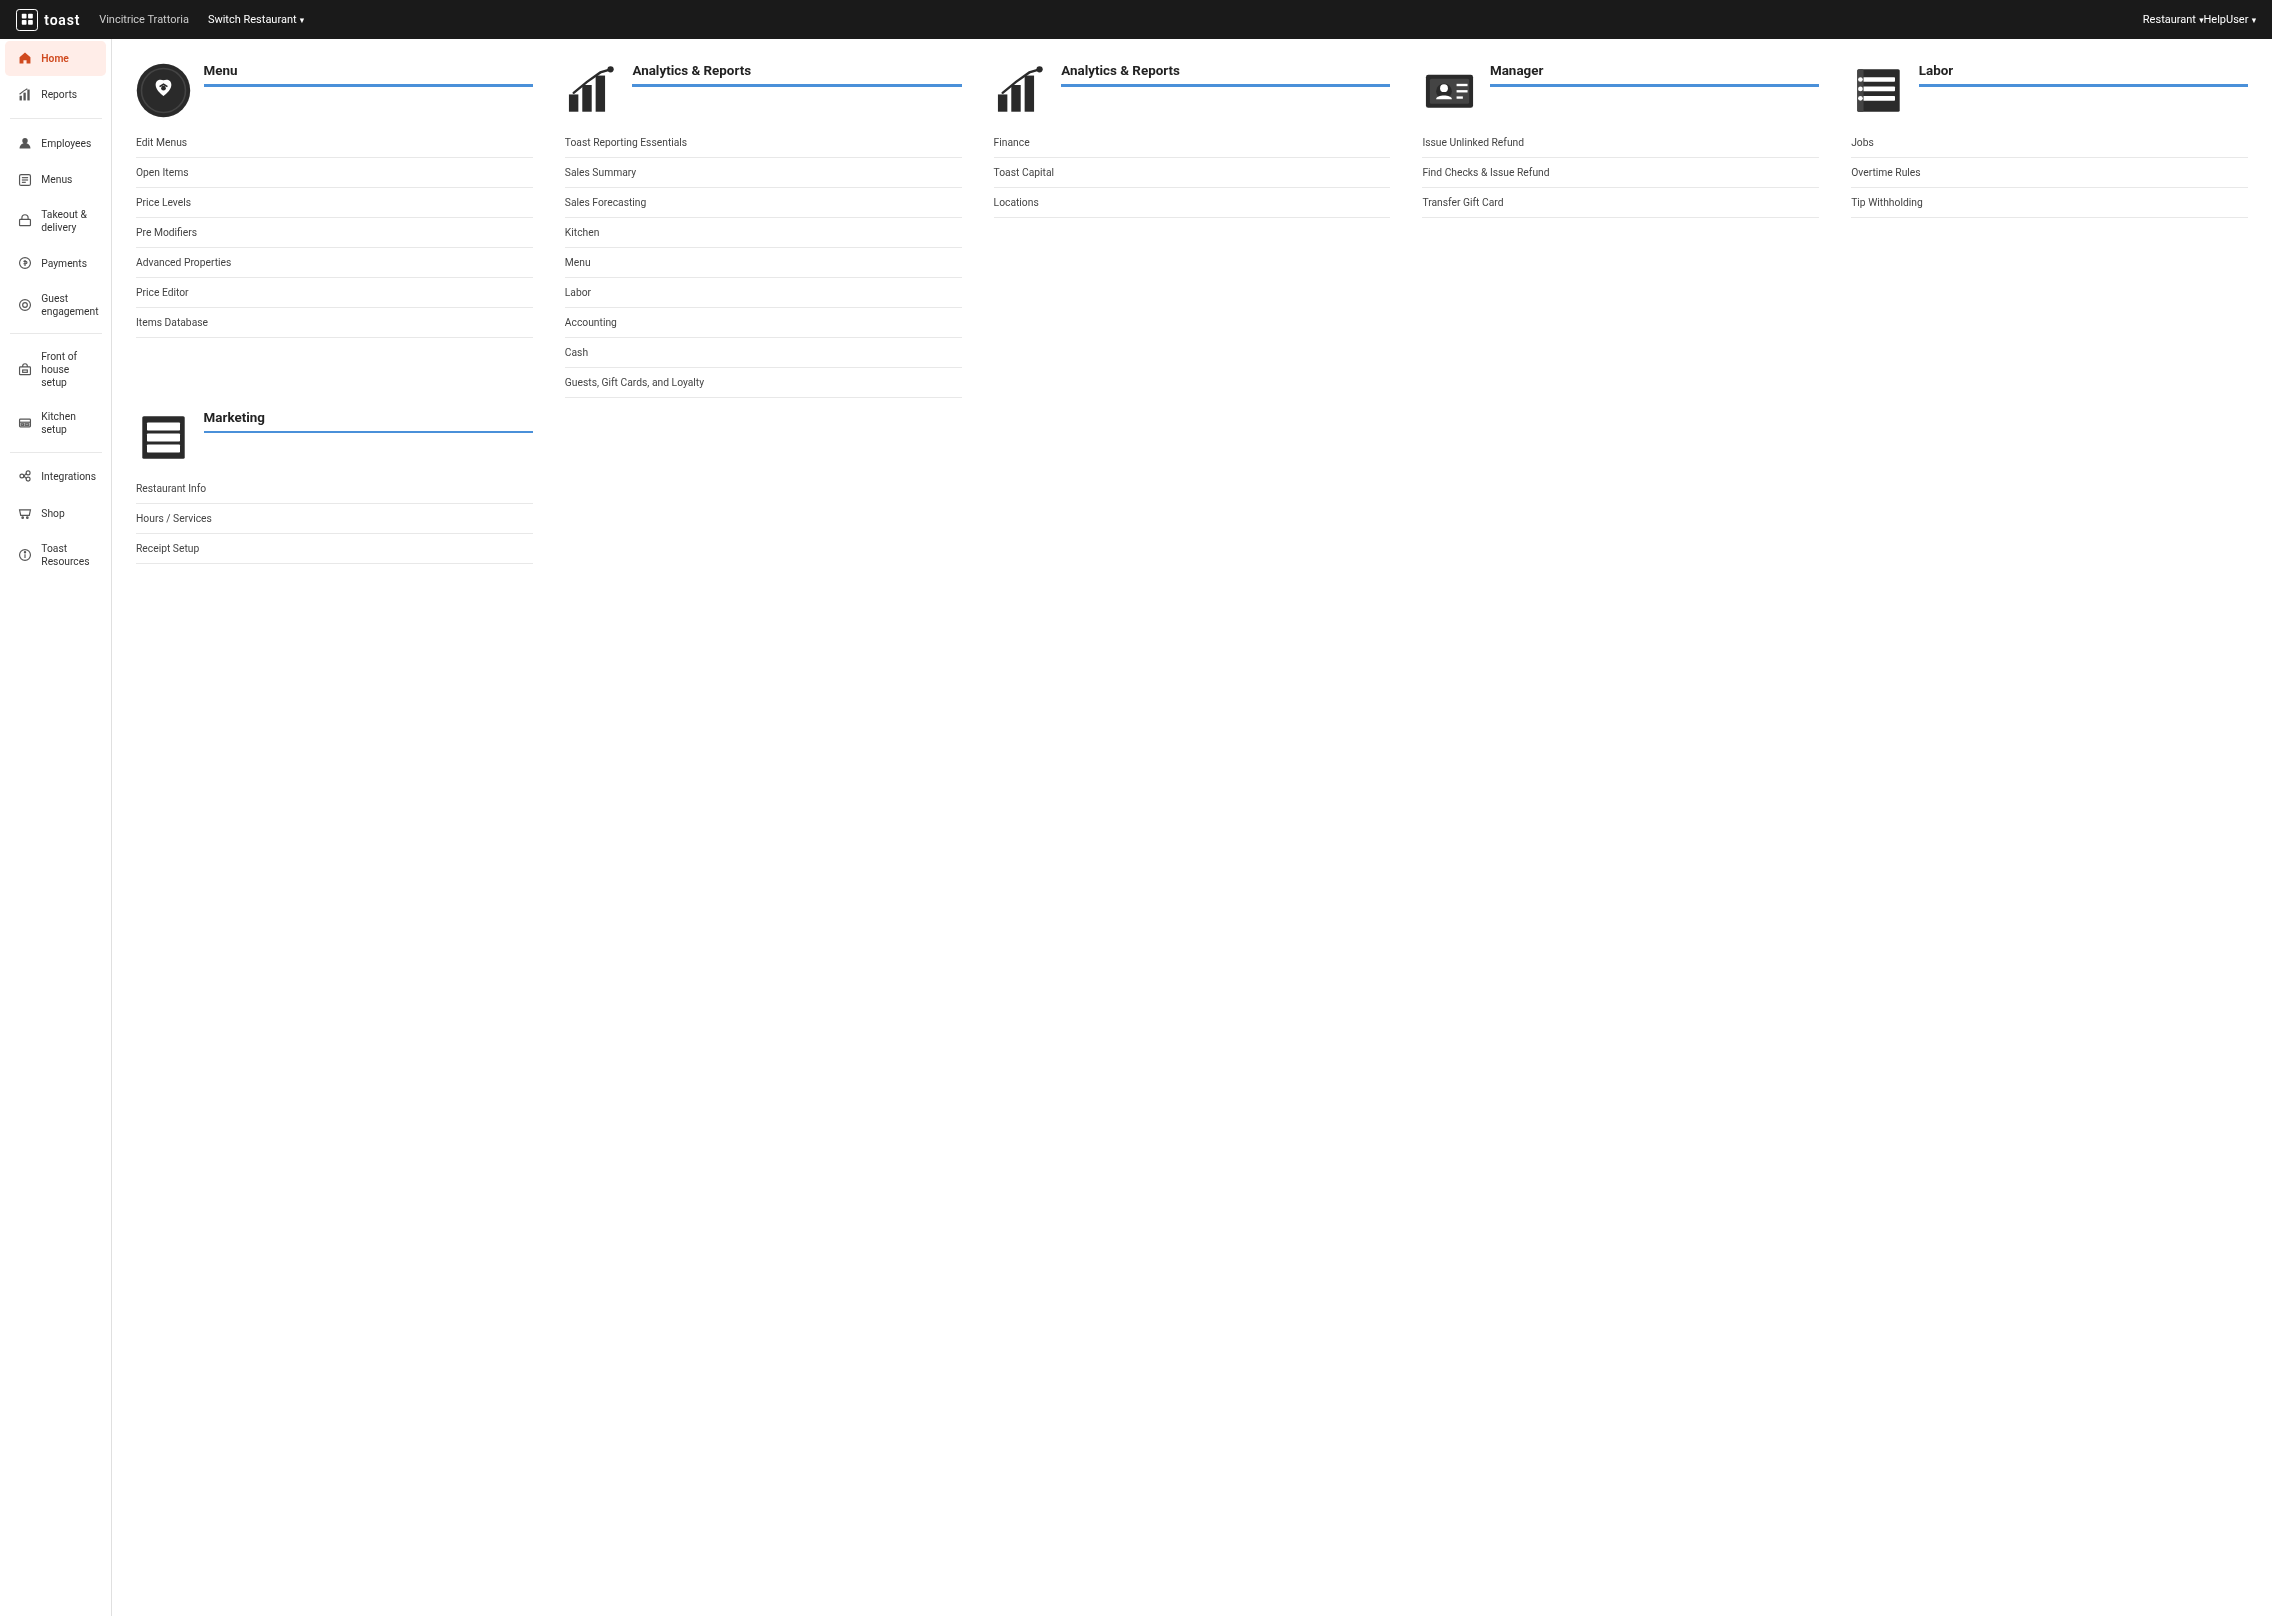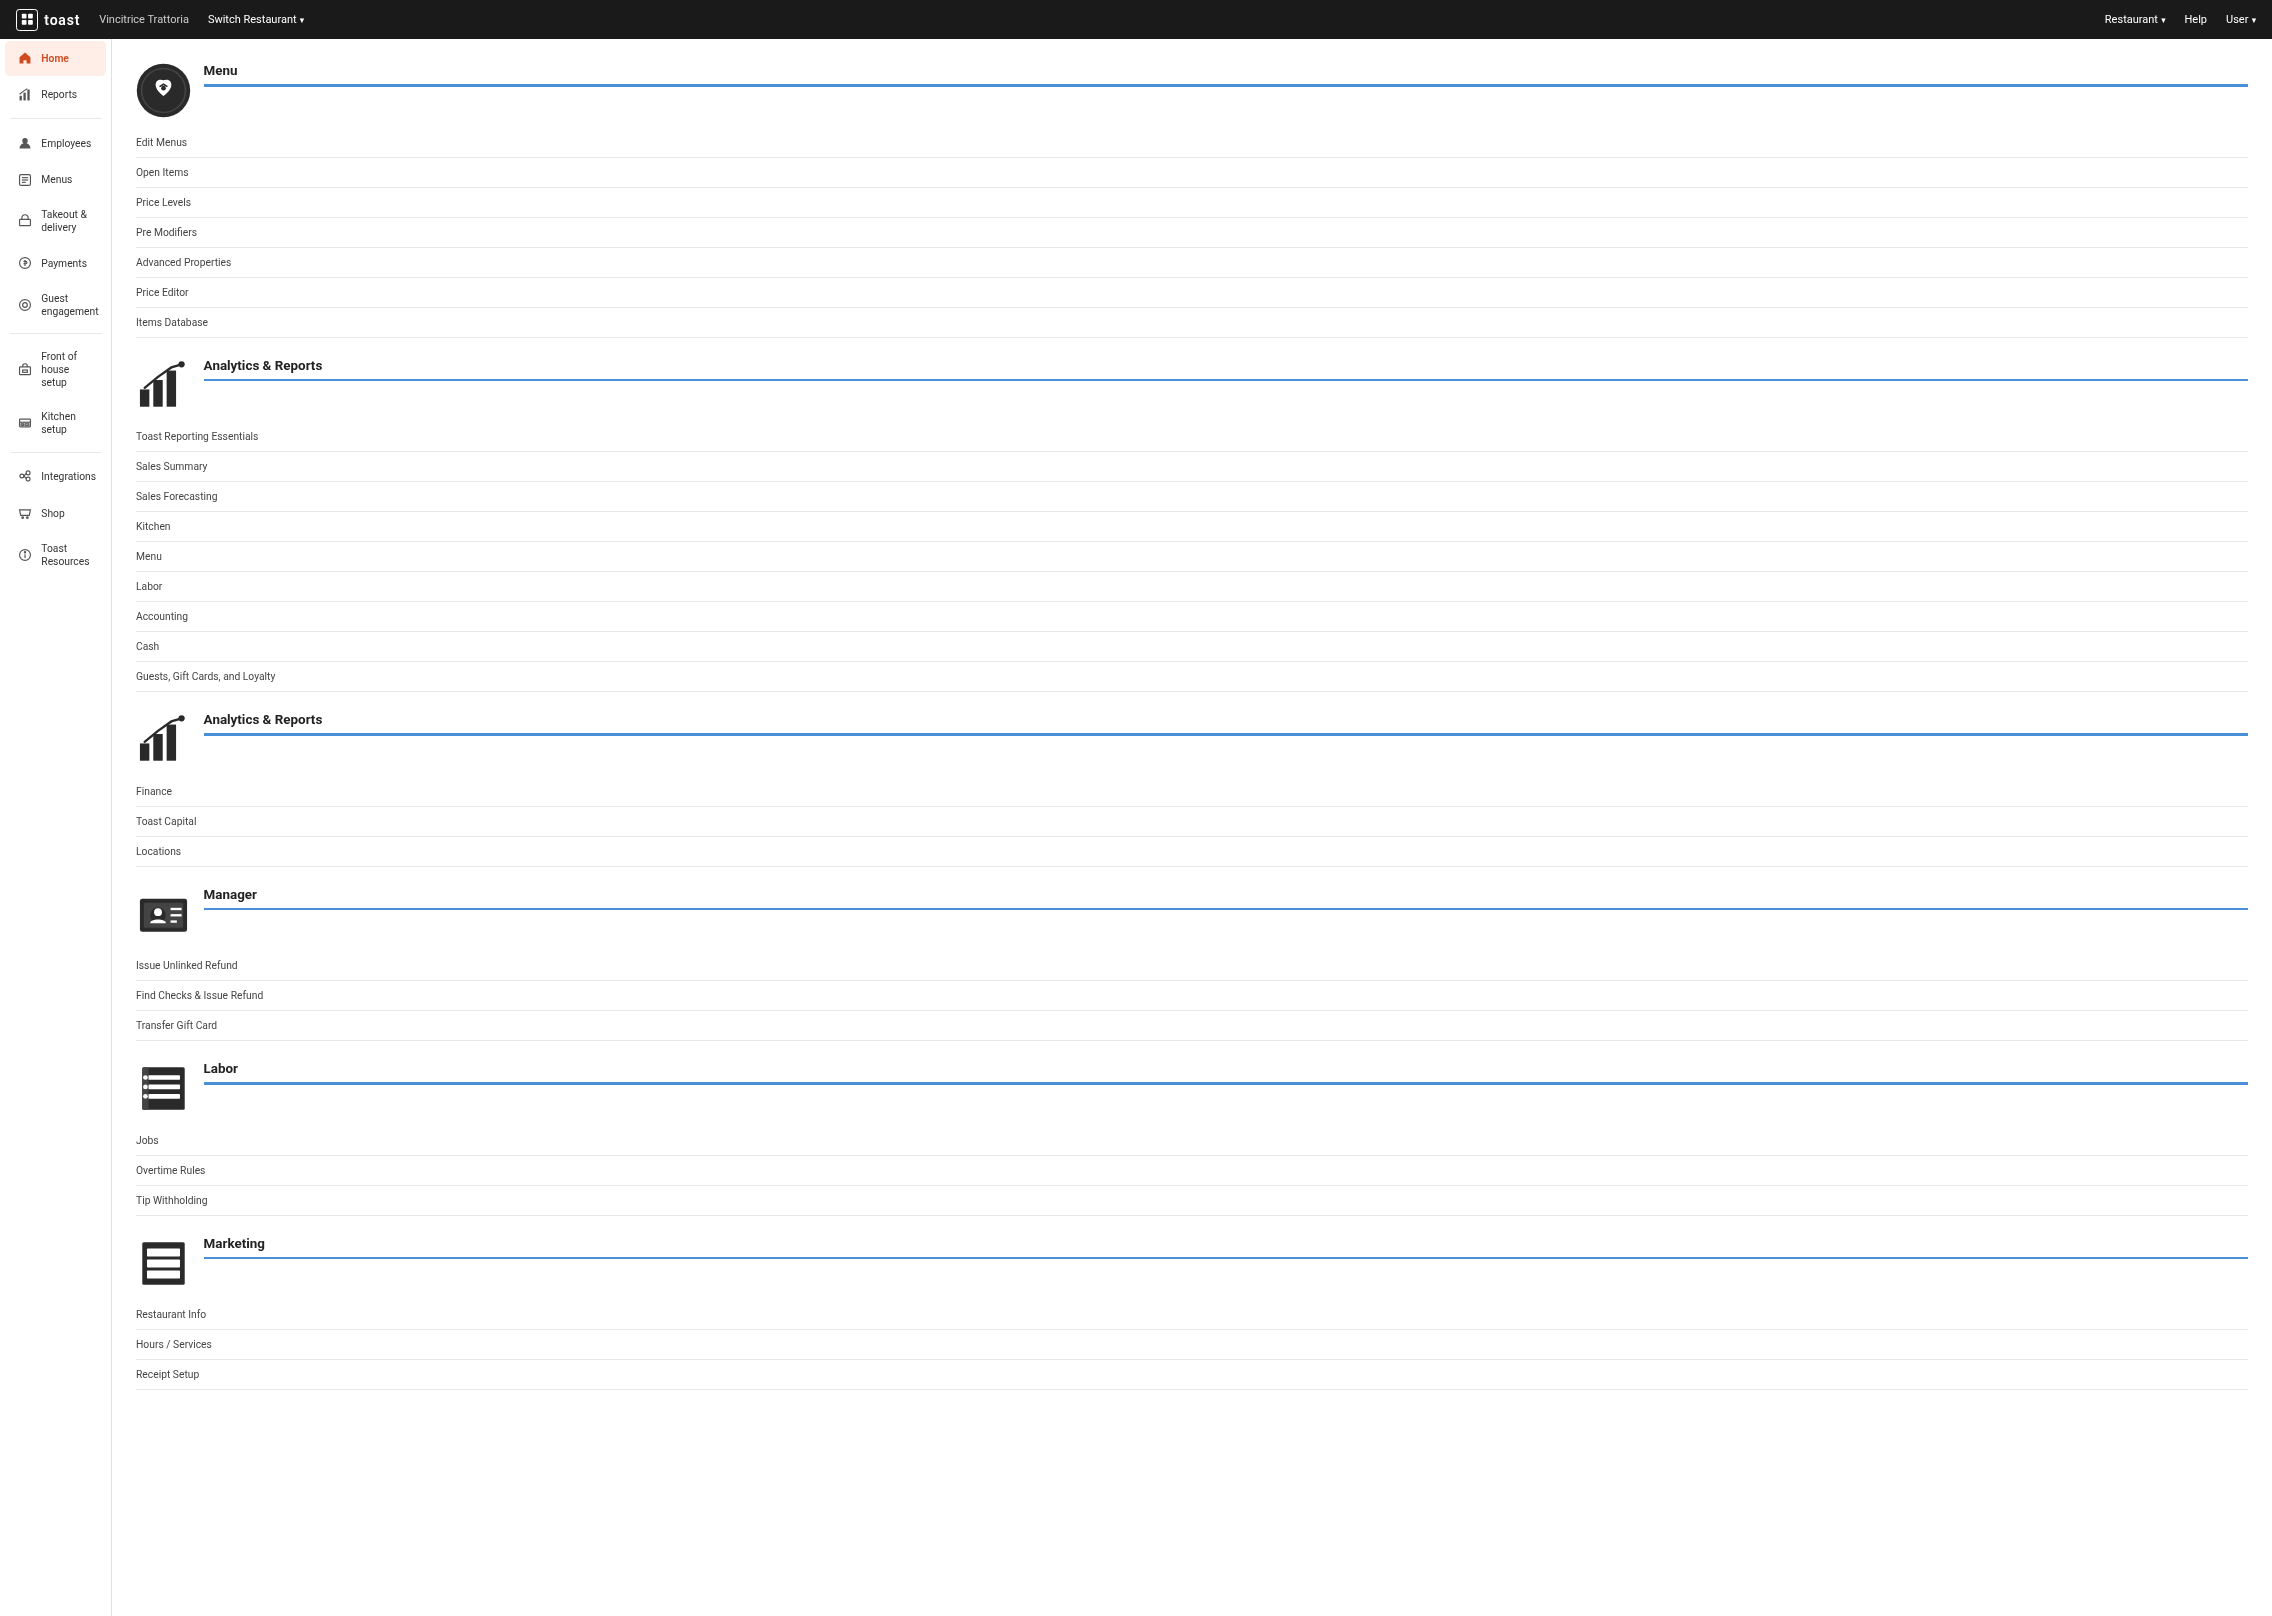--- a/index.html
+++ b/index.html
@@ -43,21 +43,20 @@
       font-size: 11px;
       display: flex;
       align-items: center;
       gap: 3.2px;
       cursor: pointer;
     }
     .topnav-right {
       margin-left: auto;
       display: flex;
       align-items: flex-start;
-      gap: 19px;
     }
     .topnav-right a {
       color: white;
       font-size: 11px;
       text-decoration: none;
       display: flex;
       align-items: center;
       gap: 3.2px;
       cursor: pointer;
     }
@@ -111,22 +110,22 @@
     .main {
       flex: 1;
       overflow-y: auto;
       padding: 24px;
       background: white;
     }
 
     
     .dashboard-grid {
       display: grid;
-      grid-template-columns: repeat(1, 1fr);
-      gap: 20px 32px;
+      grid-template-columns: repeat(5, 1fr);
+      gap: 12px 32px;
     }
 
     
     .card {
       display: flex;
       flex-direction: column;
     }
     .card-header {
       display: flex;
       align-items: flex-start;

